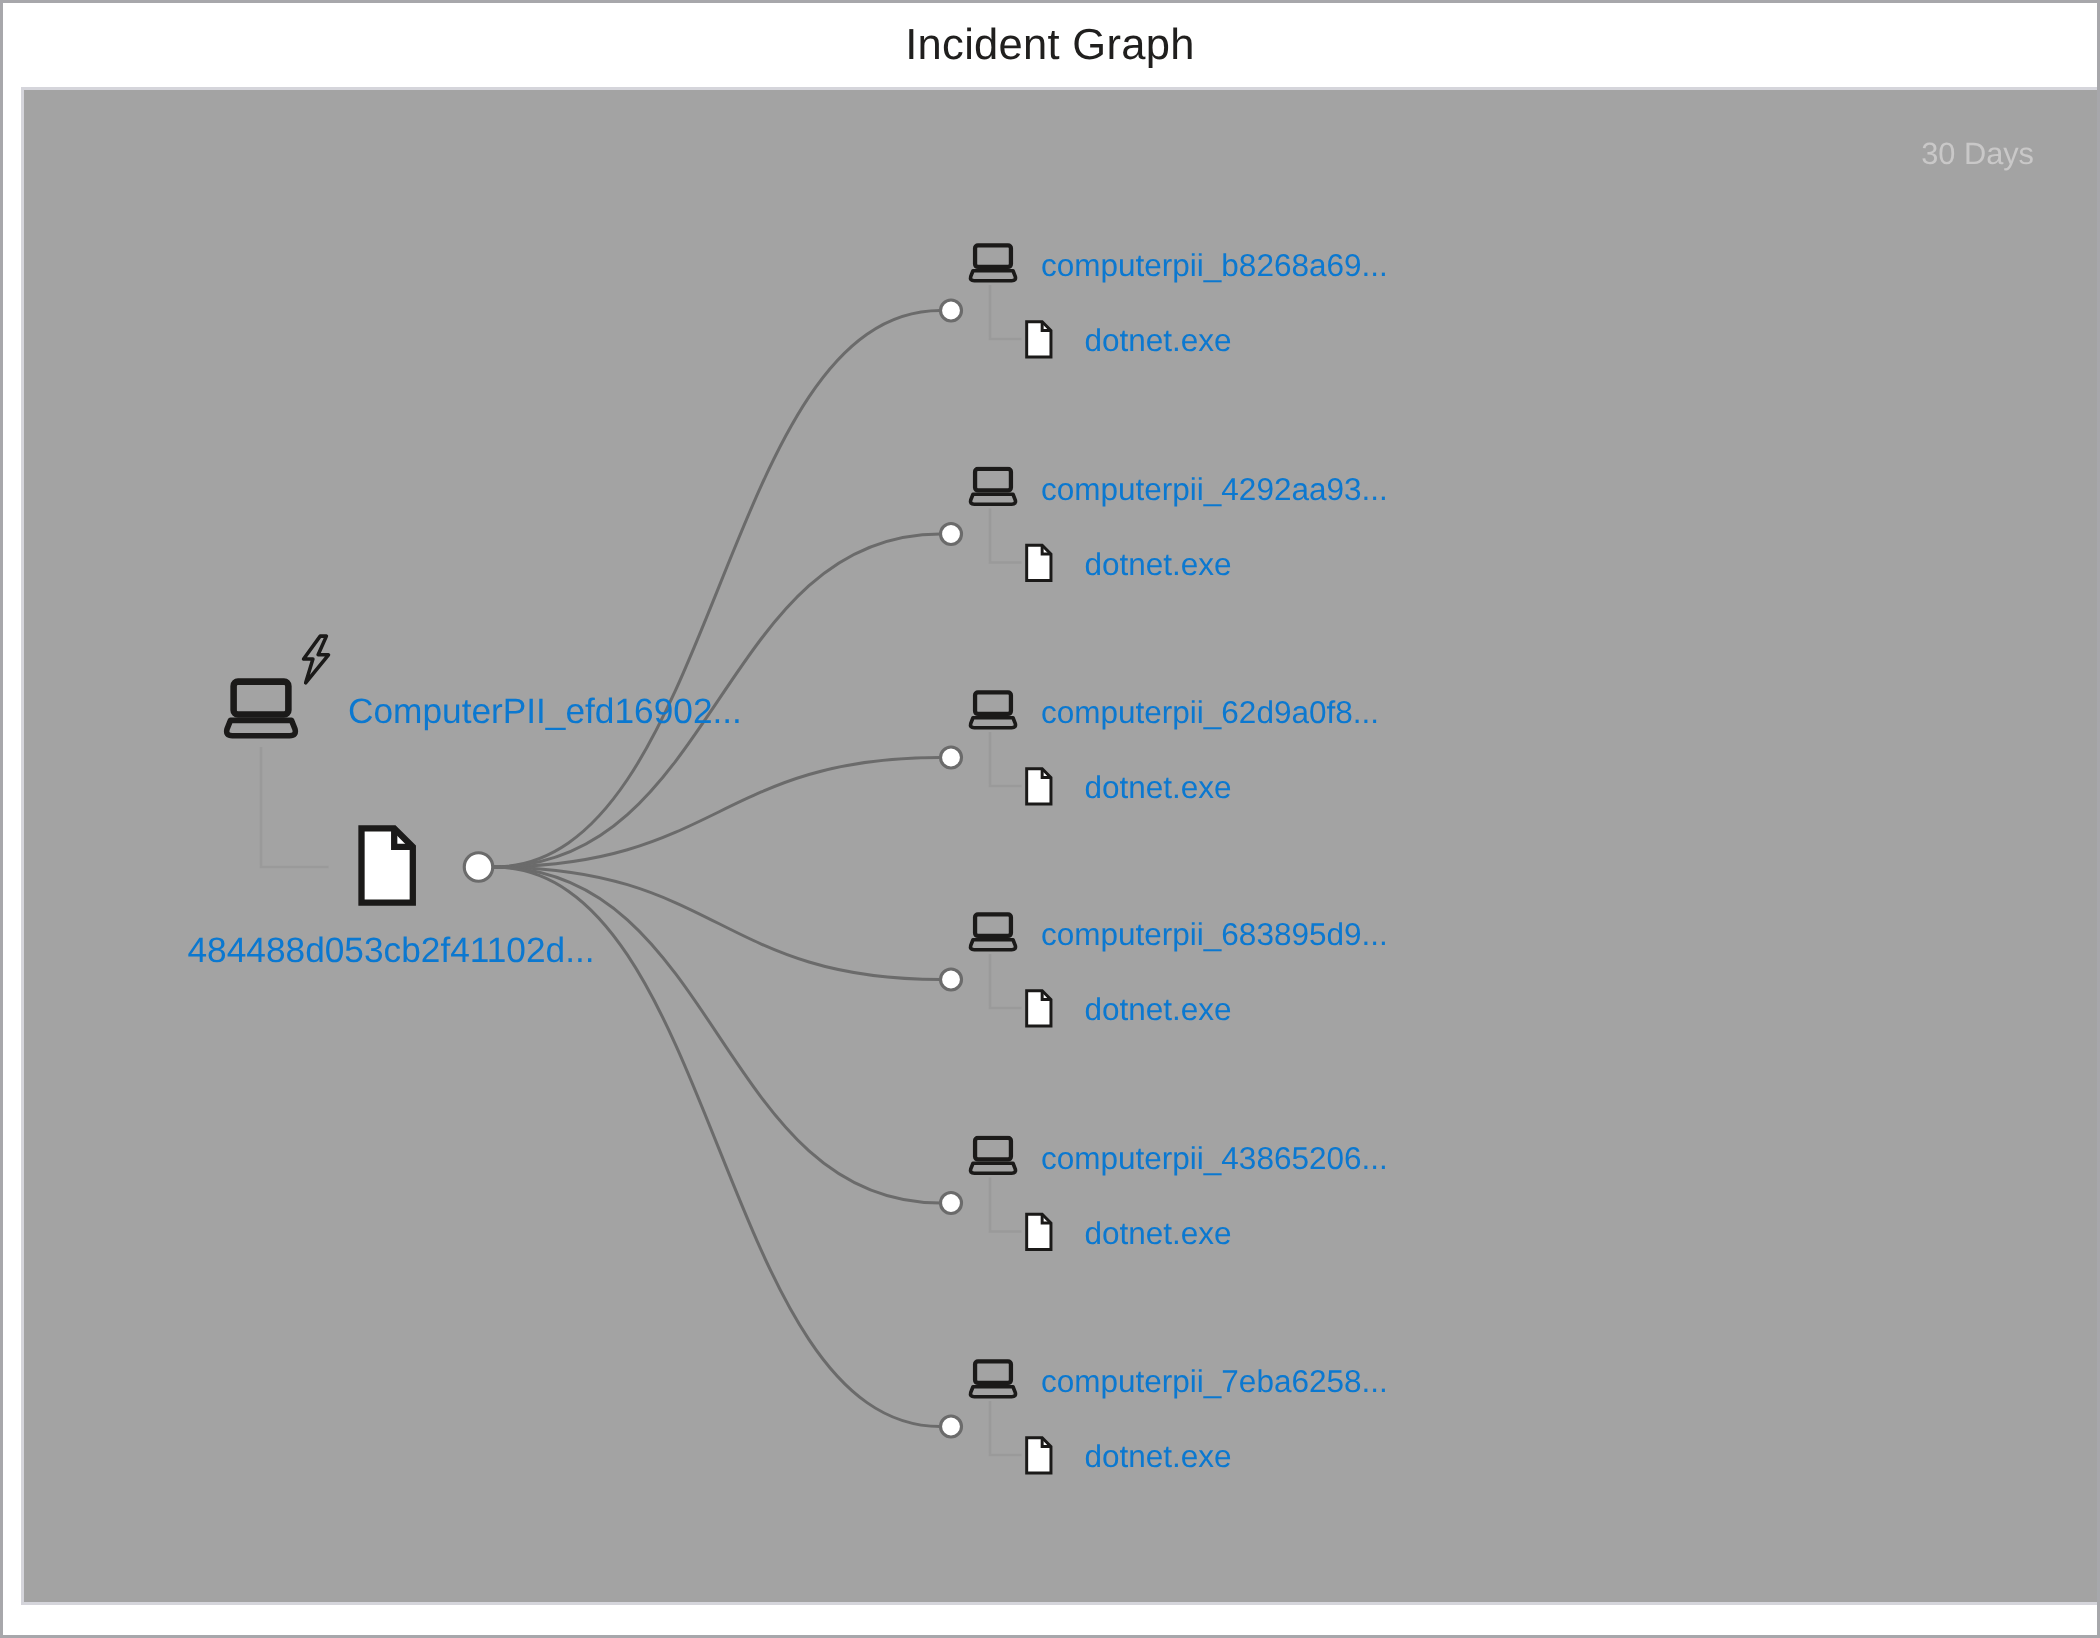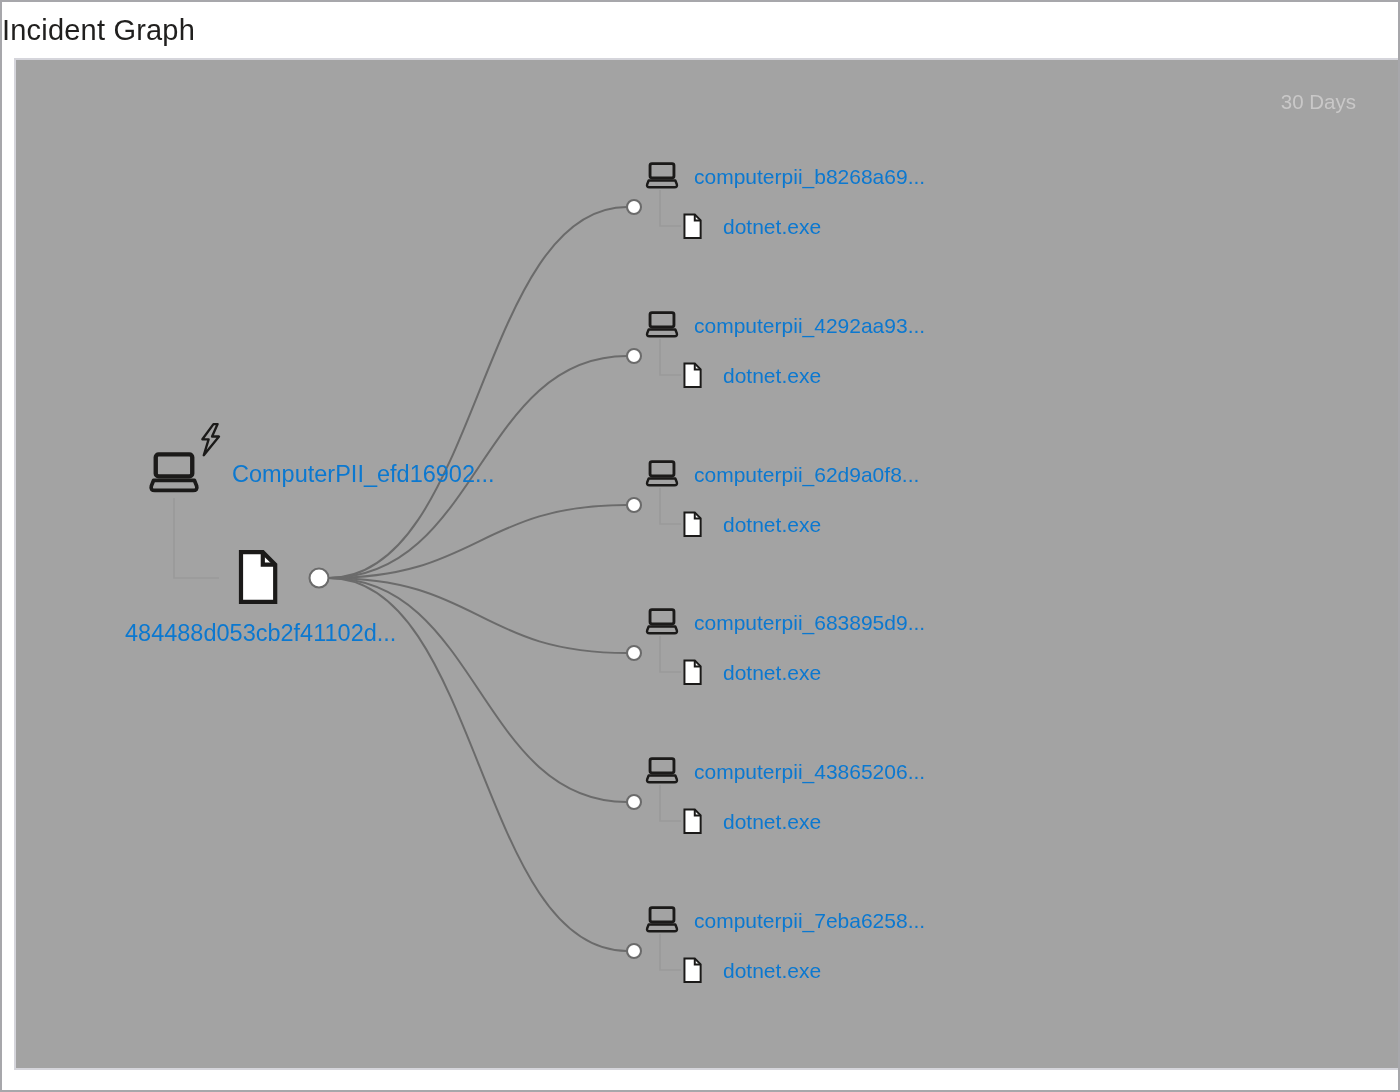--- a/index.html
+++ b/index.html
@@ -6,20 +6,21 @@
   body {
     width: 1400px; height: 1092px;
     box-sizing: border-box;
     border: 2px solid #a7a7ab;
     font-family: "Liberation Sans", sans-serif;
     overflow: hidden;
   }
   .title-bar {
     height: 56px;
     display: flex; align-items: center;
+    justify-content: center;
   }
   .page-title {
     font-size: 29px;
     font-weight: 400;
     color: #201f1e;
     letter-spacing: 0.2px;
   }
   .graph-panel {
     margin: 0 12px;
     width: 1396px; height: 1012px;

